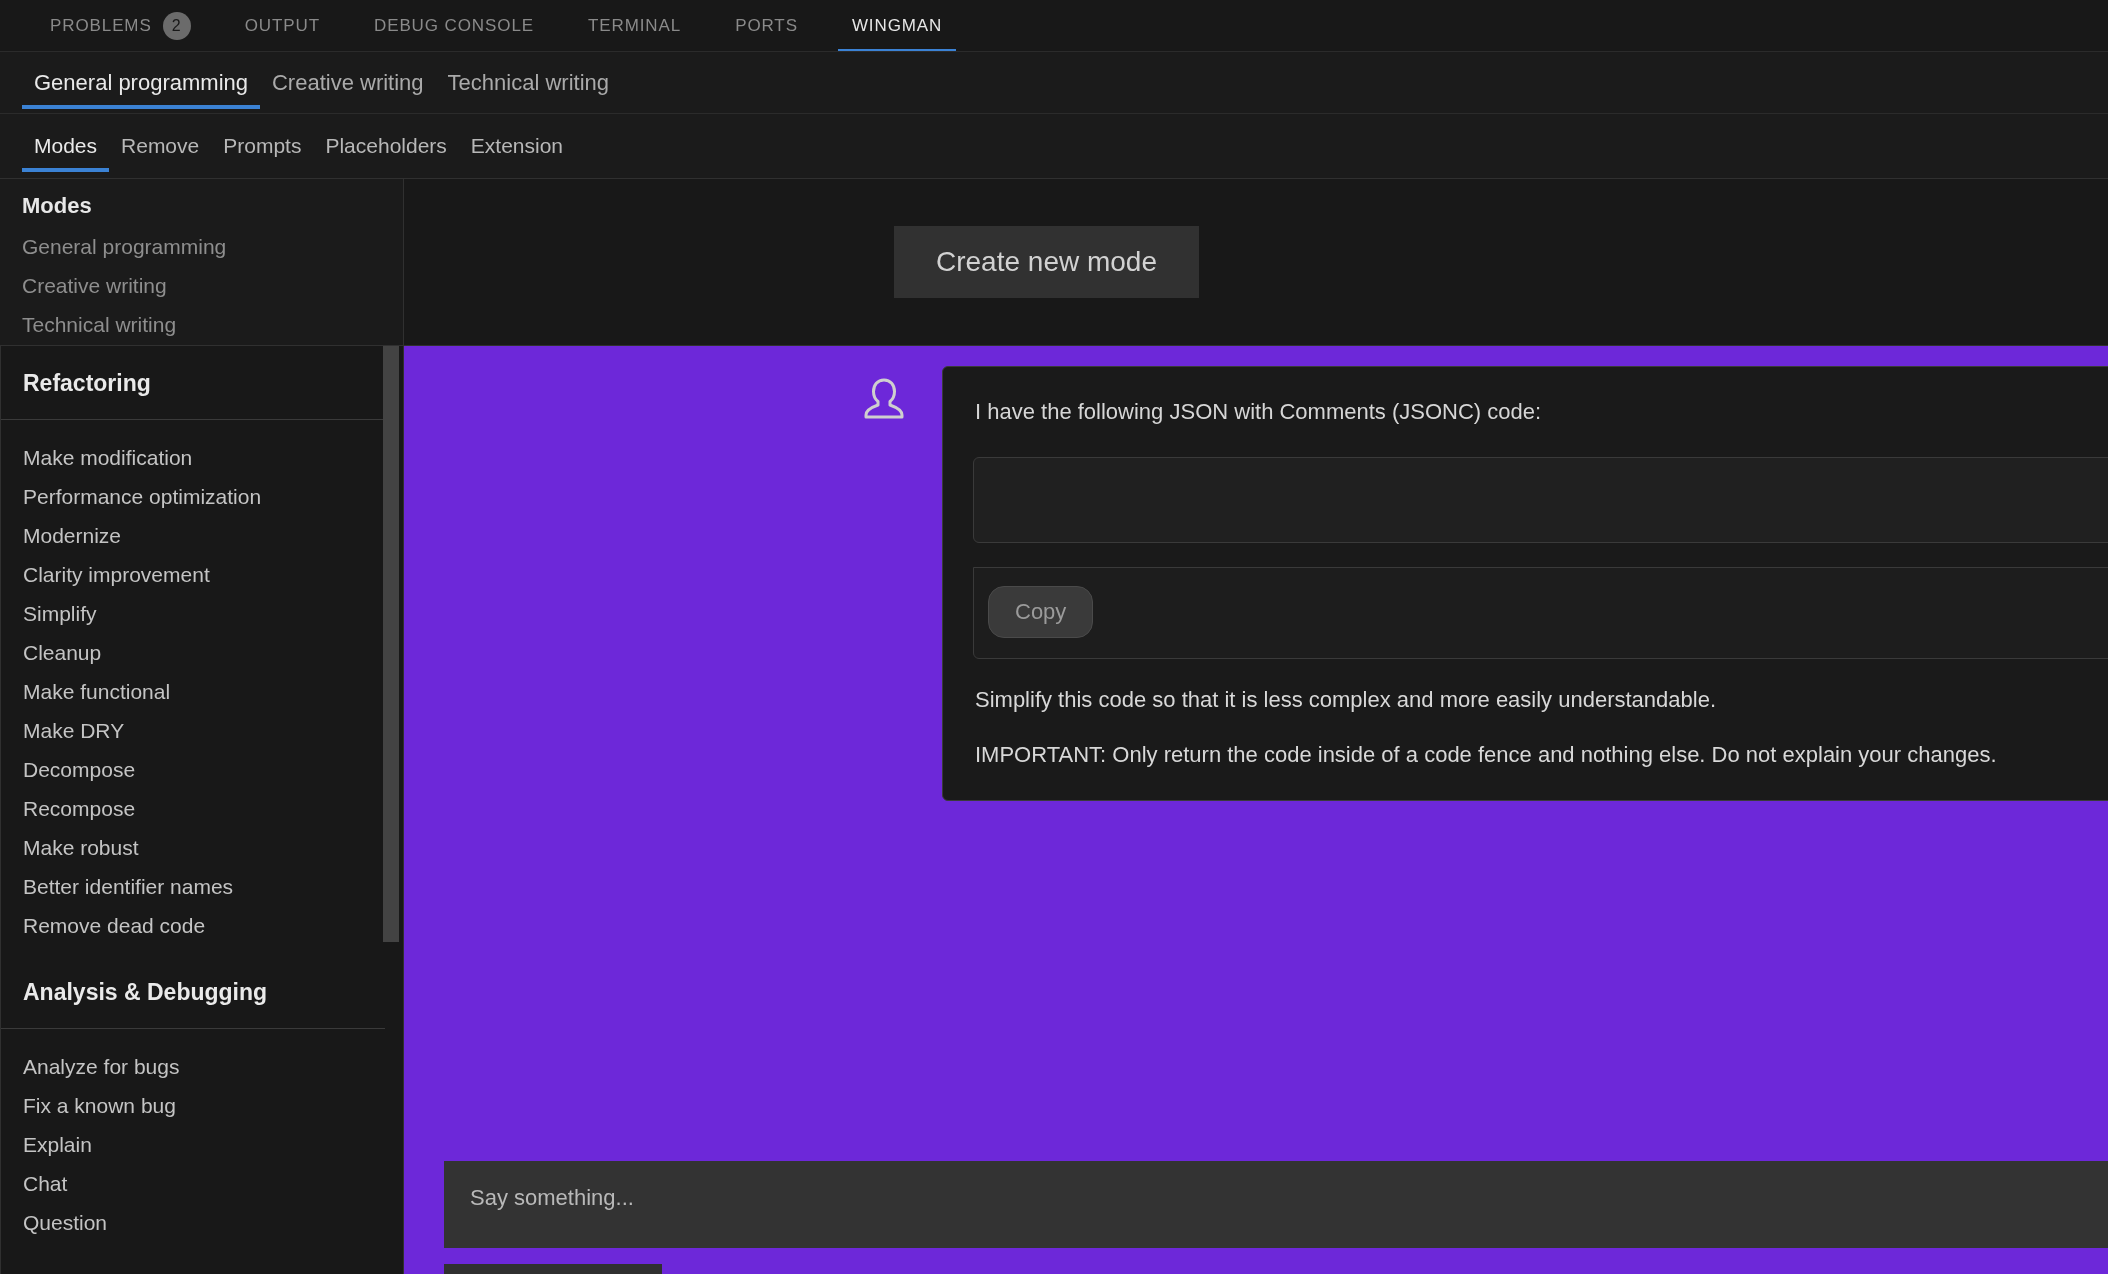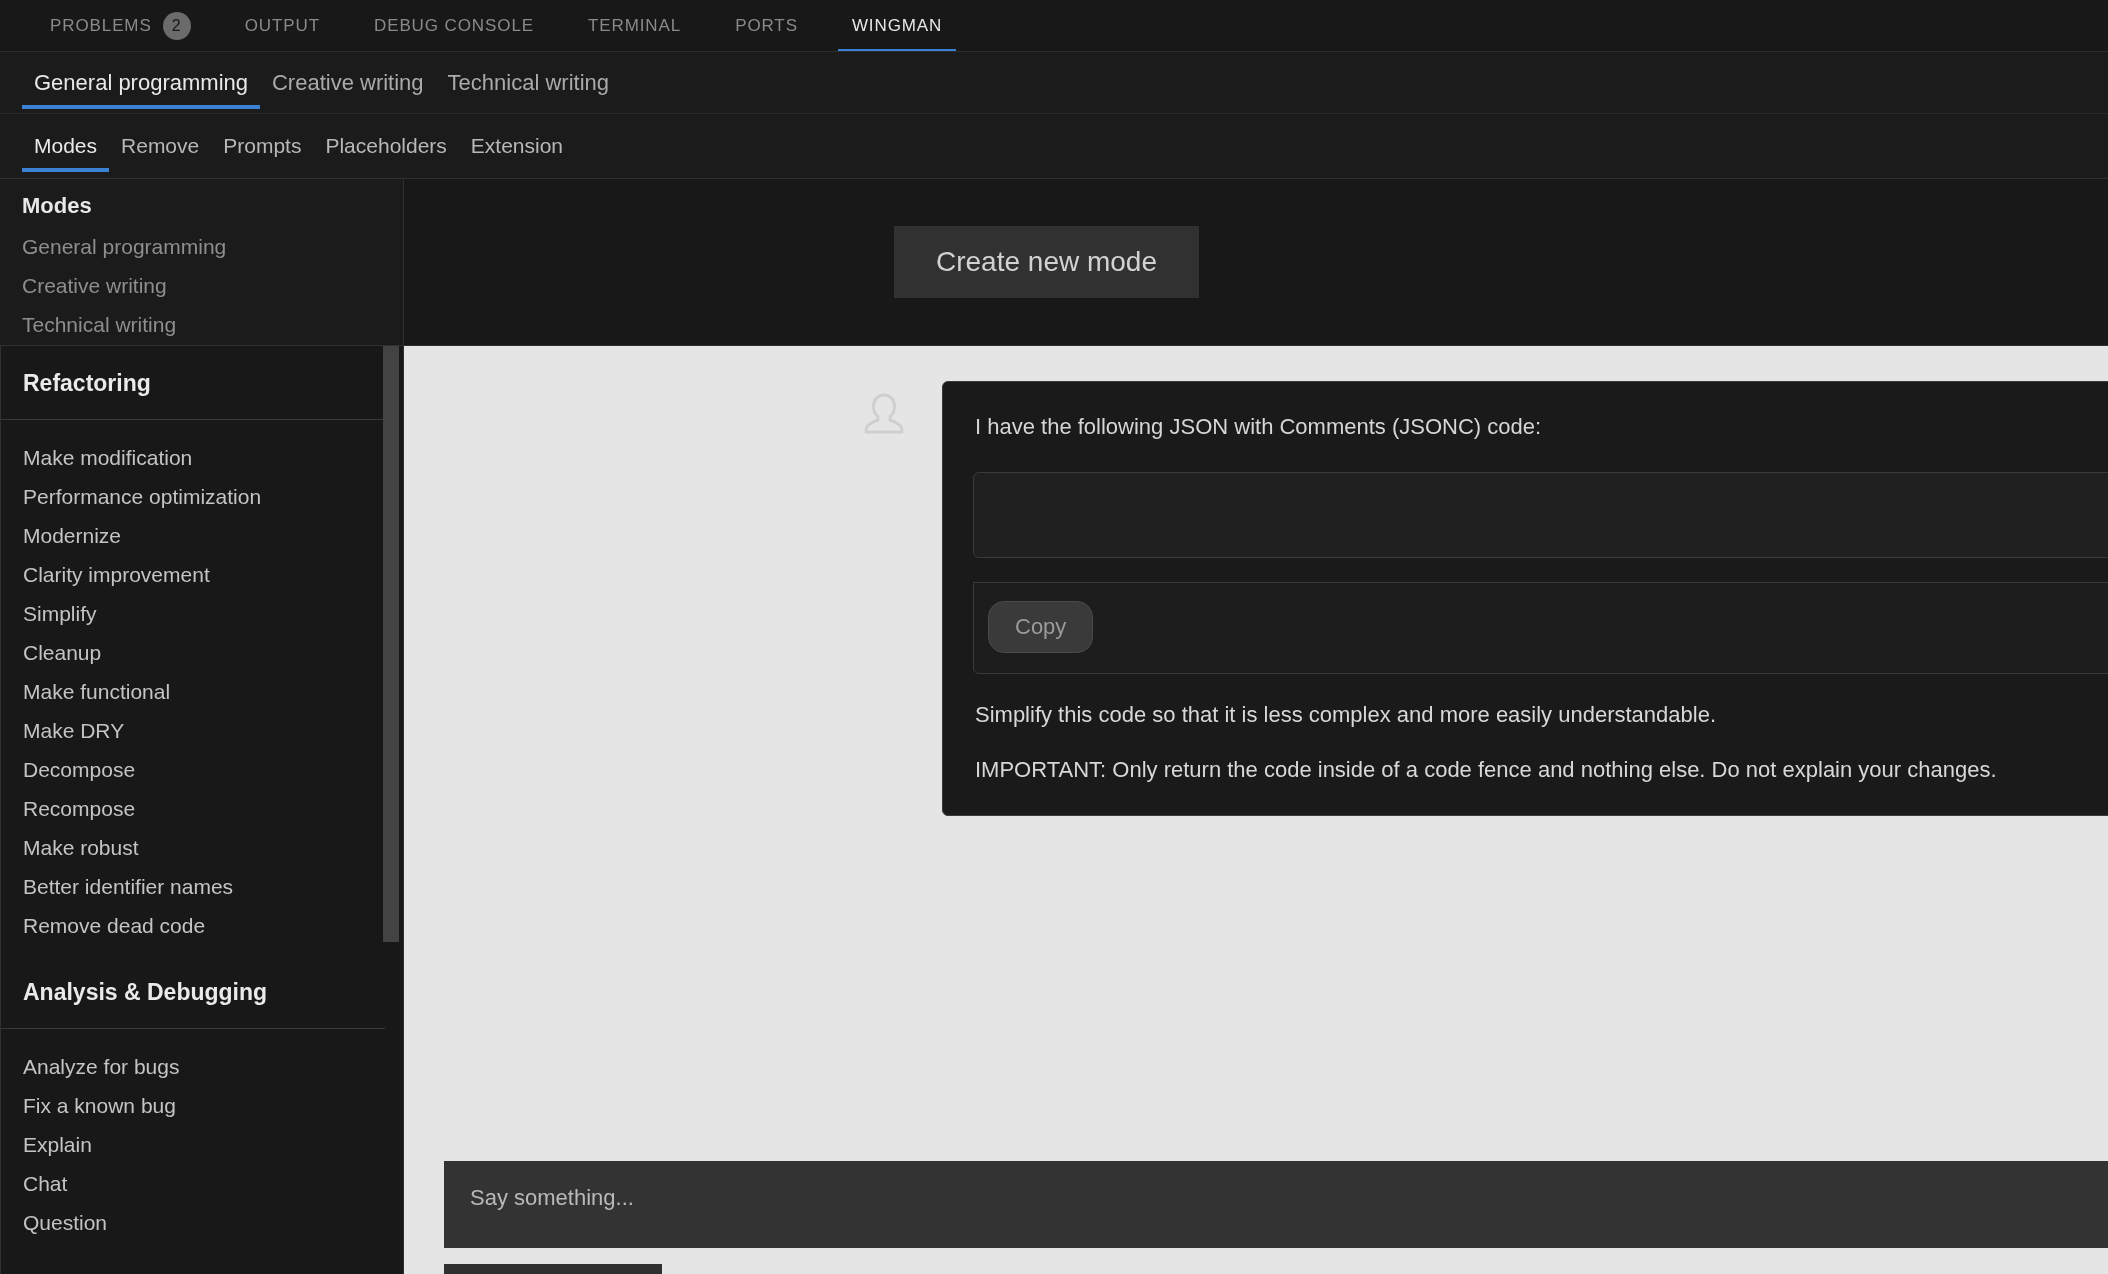--- a/index.html
+++ b/index.html
@@ -187,24 +187,23 @@
     height: 596px;
     background: #434343;
     cursor: pointer;
   }
 
   
   .right-col {
     flex: 1 1 auto;
     display: flex;
     flex-direction: column;
-    background: #e5e5e5;
+    background: #6d28d9;
     min-width: 0;
     position: relative;
-    gap: 15px;
   }
 
   .create-bar {
     height: 168px;
     flex: 0 0 168px;
     border-top: 1px solid #303030;
     border-bottom: 1px solid #303030;
     display: flex;
     align-items: center;
     justify-content: flex-start;

